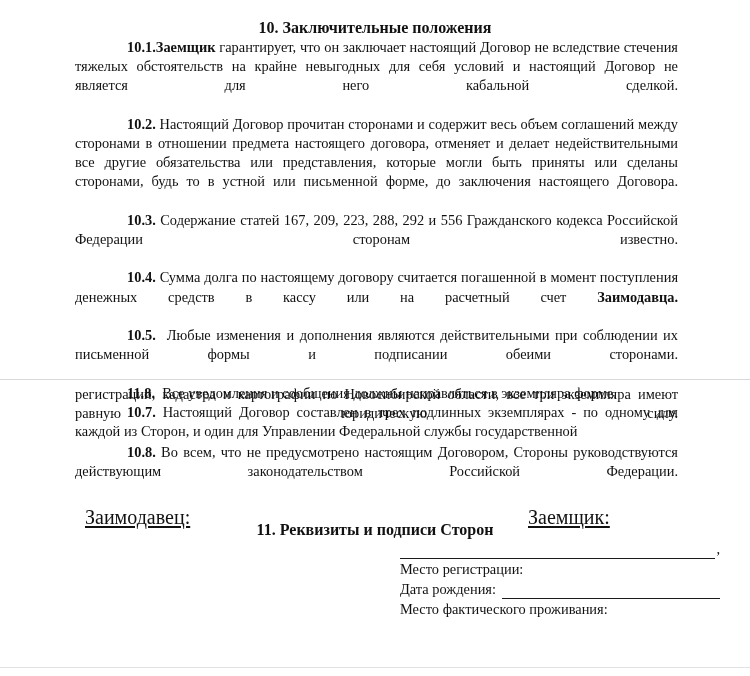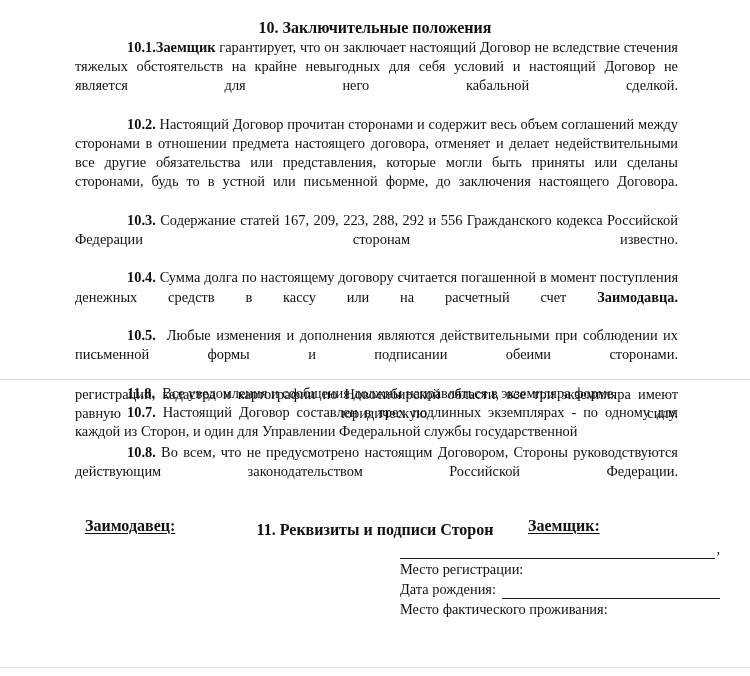--- a/index.html
+++ b/index.html
@@ -106,23 +106,23 @@
     box-sizing: border-box;
   }
 
   .sign-heads {
     position: relative;
     height: 34px;
   }
 
   .sign-head {
     position: absolute;
-    top: 12px;
-    font-weight: bold;
-    font-size: 16px;
+    top: 1px;
+    font-weight: normal;
+    font-size: 20px;
     text-decoration: underline;
     text-underline-offset: 2px;
     white-space: nowrap;
   }
 
   #sign-head-lender  { left: 10px; }
   #sign-head-borrower{ left: 453px; }
 
   .sign-fields {
     position: relative;

